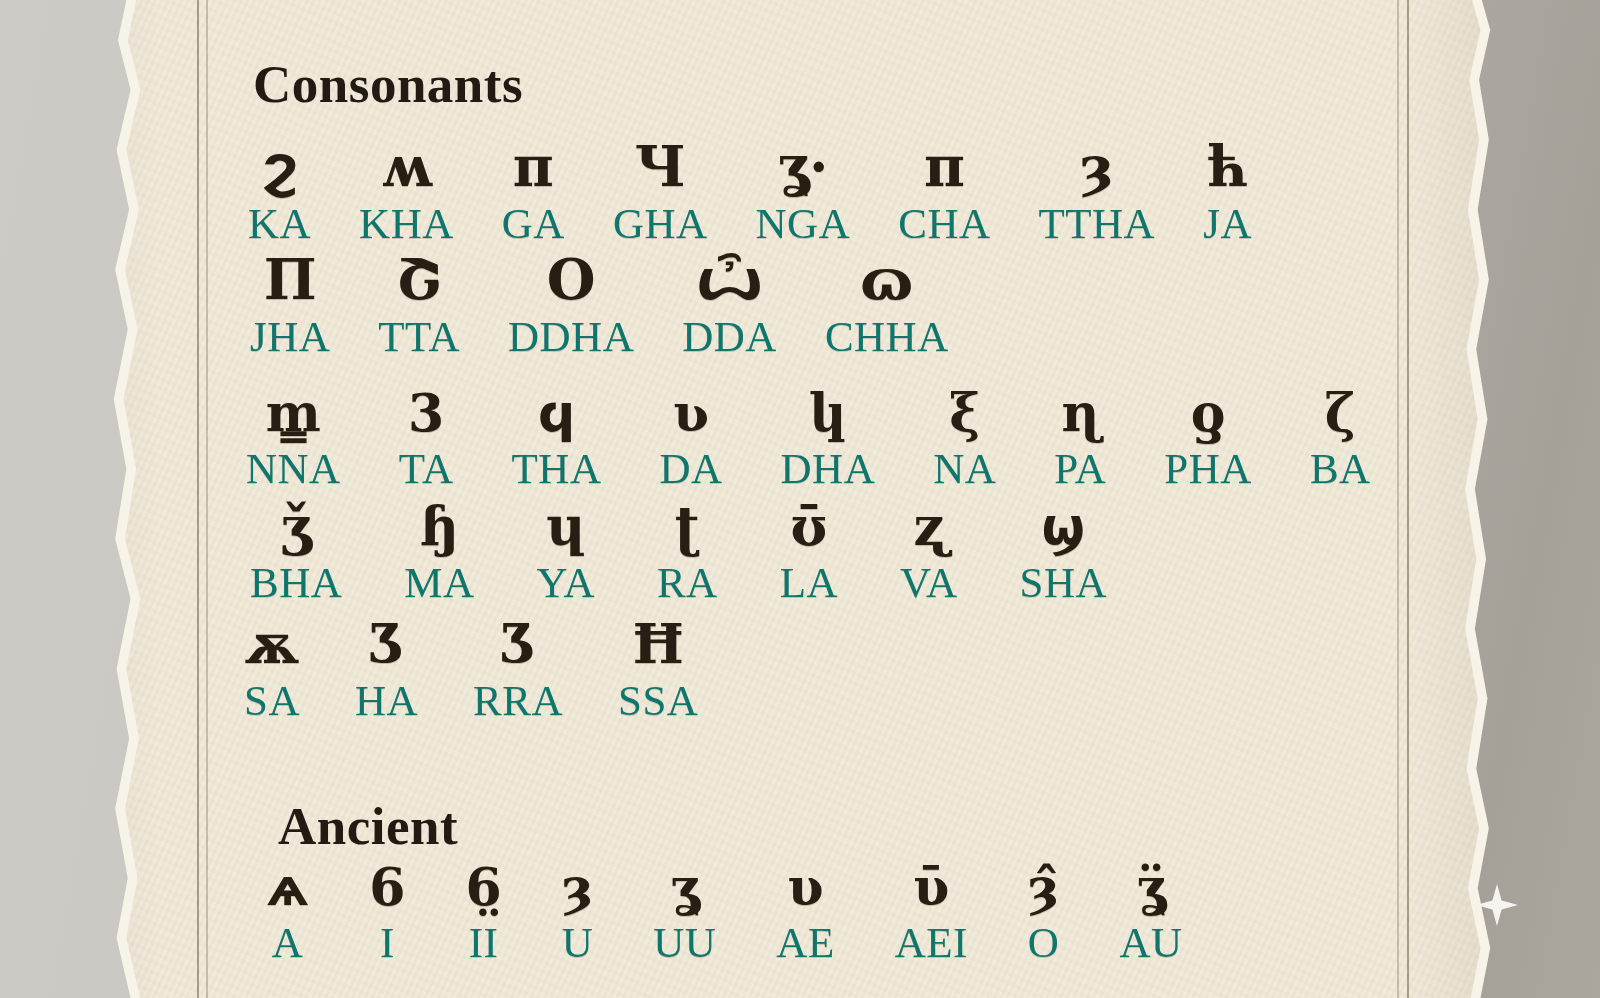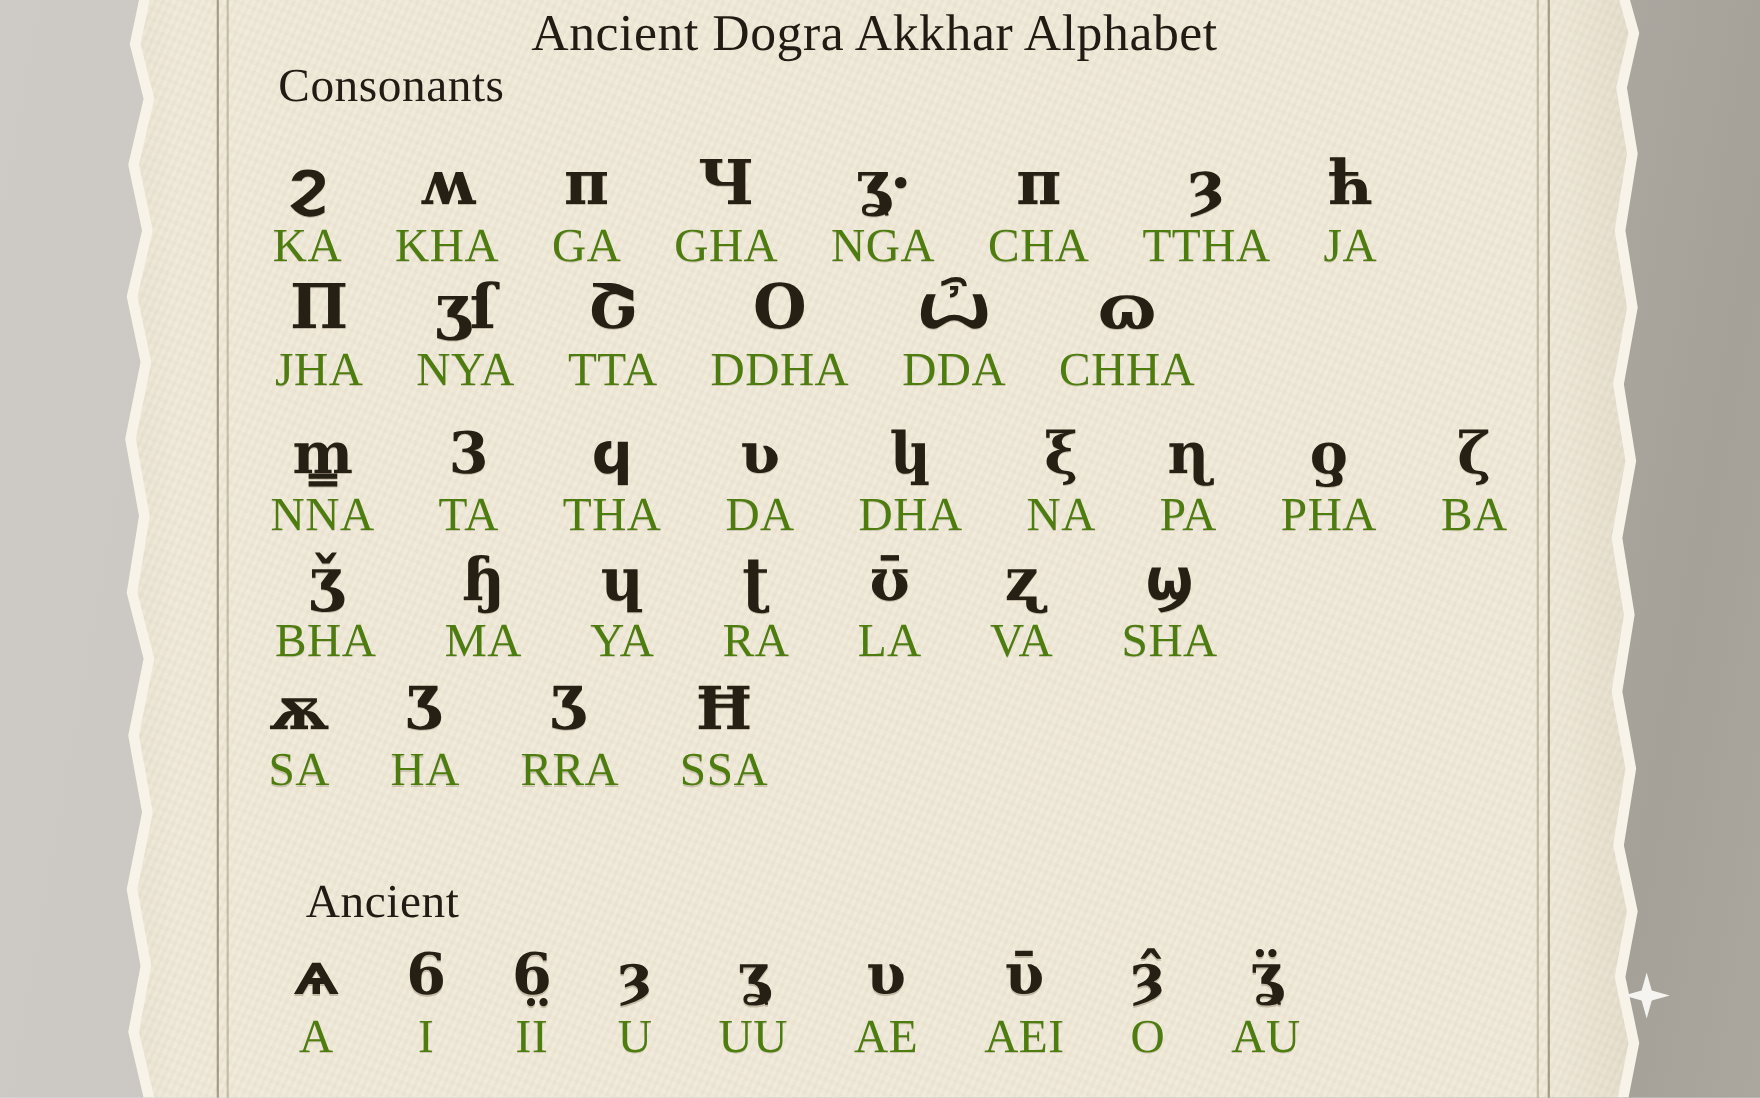--- a/index.html
+++ b/index.html
@@ -32,37 +32,37 @@
 
   
   .rule{position:absolute;top:0;bottom:0;width:2px;}
   .rule.dark{background:rgba(118,107,80,.60);}
   .rule.lite{background:rgba(134,124,98,.40);}
 
   .title{
     position:absolute;left:230px;width:1130px;top:3px;
     text-align:center;font-size:47px;letter-spacing:.5px;white-space:nowrap;
   }
-  .heading{position:absolute;font-size:43px;letter-spacing:.5px;}
+  .heading{position:absolute;font-size:53px;letter-spacing:.5px;font-weight:bold;}
   #consonants-heading{left:253px;top:54px;}
   #vowels-heading{left:278px;top:796px;}
 
   .row{position:absolute;display:flex;align-items:flex-start;}
   .cell{text-align:center;}
   .glyph{
     height:var(--gh,76px);
     display:flex;align-items:flex-end;justify-content:center;
     font-family:"DejaVu Serif","DejaVu Sans",serif;
     font-weight:bold;font-size:var(--gs,54px);line-height:1;
     color:#262014;padding-bottom:6px;
     text-shadow:0 1px 0 rgba(120,105,80,.35);
   }
   .label{
     font-size:43px;line-height:1.12;white-space:nowrap;
-    letter-spacing:.5px;color:#4d7c0f;
+    letter-spacing:.5px;color:#0f766e;
     text-shadow:0 1px 0 rgba(130,115,90,.30);
   }
 
   
   .sparkle{
     position:absolute;left:1476px;top:884px;width:42px;height:42px;
     background:#f5f4f0;
     clip-path:polygon(50% 0%,61% 39%,100% 50%,61% 61%,50% 100%,39% 61%,0% 50%,39% 39%);
     filter:drop-shadow(0 0 9px rgba(255,255,255,.9)) drop-shadow(0 0 3px rgba(255,255,255,.8));
   }
@@ -76,21 +76,20 @@
     <div class="paper"></div>
   </div>
 
   <div class="content">
 
     <div class="rule dark" style="left:197px"></div>
     <div class="rule lite" style="left:206px"></div>
     <div class="rule lite" style="left:1397px"></div>
     <div class="rule dark" style="left:1407px"></div>
 
-    <div class="title">Ancient Dogra Akkhar Alphabet</div>
 
     <div class="heading" id="consonants-heading">Consonants</div>
 
     <div class="row" style="left:248px;top:112px;gap:48px;--gh:82px;--gs:56px;">
         <div class="cell">
           <div class="glyph">ϩ</div>
           <div class="label">KA</div>
         </div>
         <div class="cell">
           <div class="glyph">ʍ</div>
@@ -121,24 +120,20 @@
           <div class="label">JA</div>
         </div>
       </div>
 
     <div class="row" style="left:250px;top:243px;gap:48px;--gh:64px;--gs:56px;">
         <div class="cell">
           <div class="glyph">Π</div>
           <div class="label">JHA</div>
         </div>
         <div class="cell">
-          <div class="glyph">ӡſ</div>
-          <div class="label">NYA</div>
-        </div>
-        <div class="cell">
           <div class="glyph">Շ</div>
           <div class="label">TTA</div>
         </div>
         <div class="cell">
           <div class="glyph">Ο</div>
           <div class="label">DDHA</div>
         </div>
         <div class="cell">
           <div class="glyph">ѽ</div>
           <div class="label">DDA</div>

